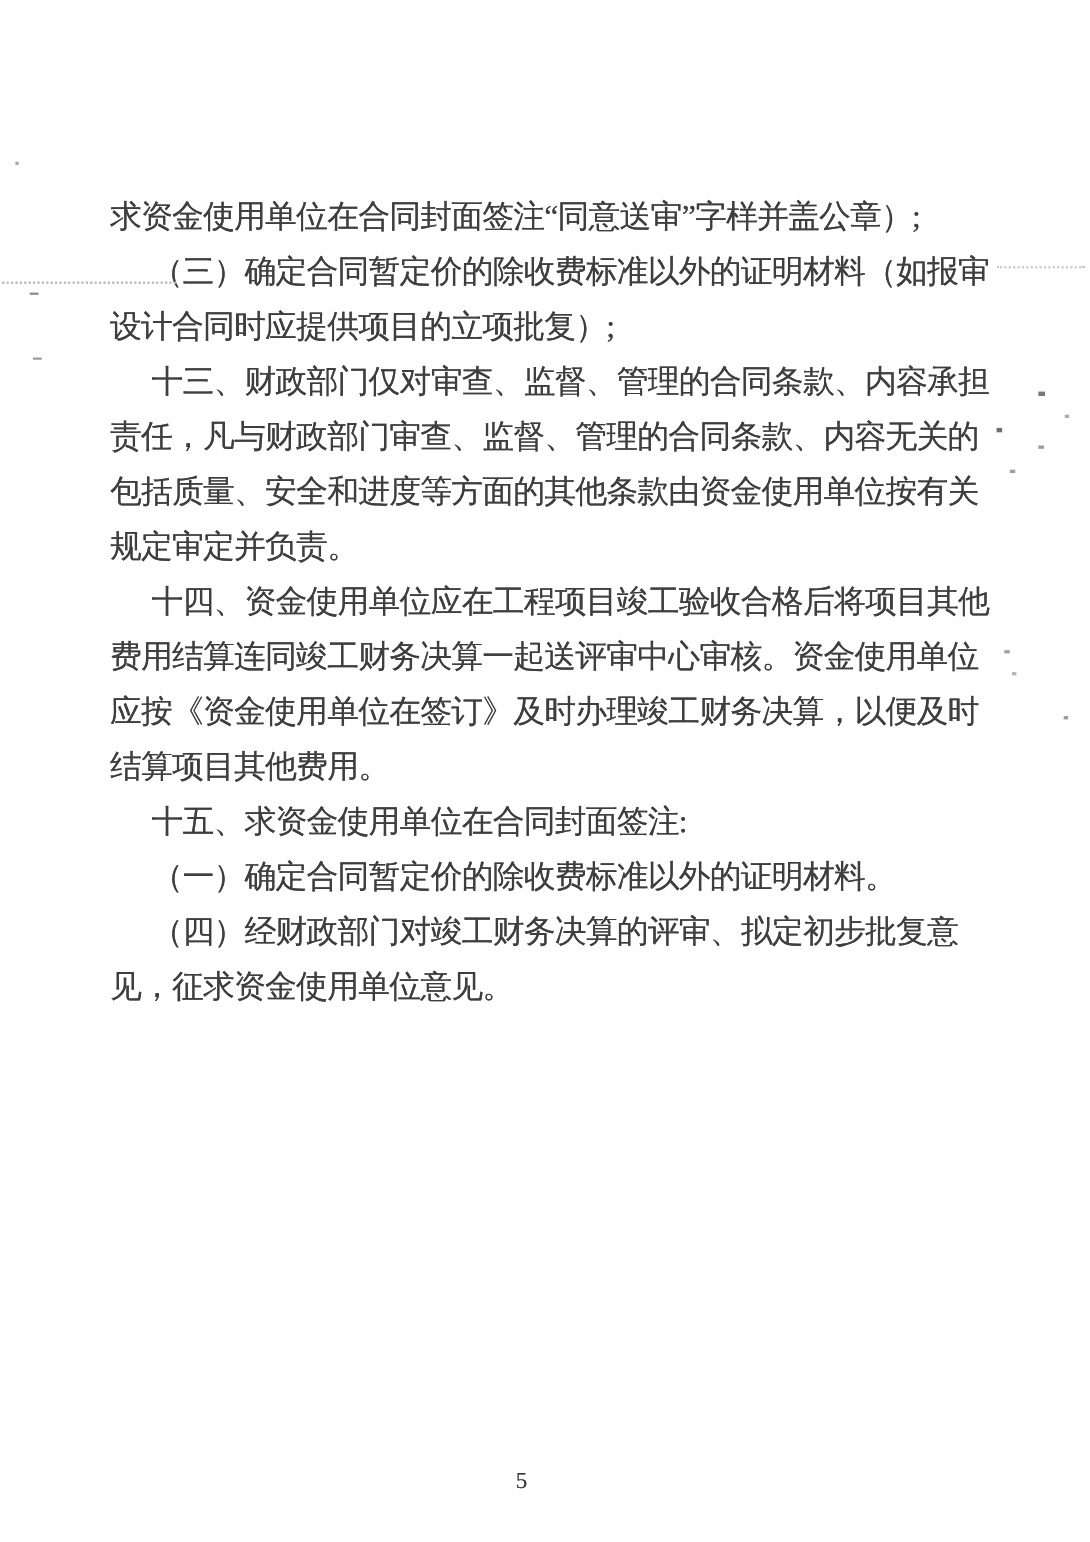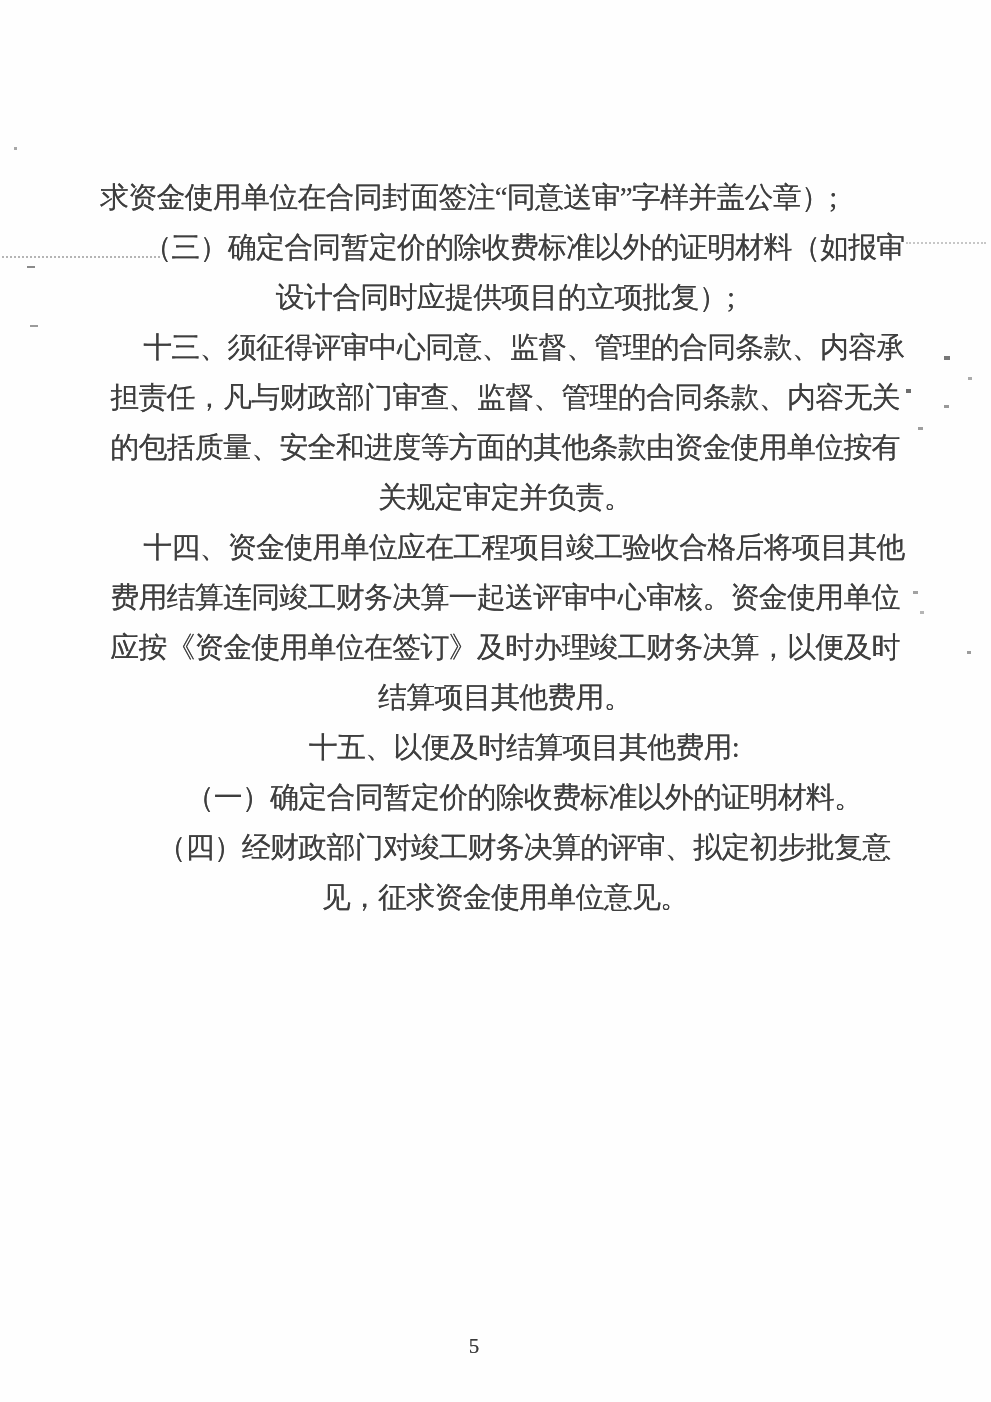--- a/index.html
+++ b/index.html
@@ -26,21 +26,20 @@
     letter-spacing: -0.8px;
     color: #3e3e3e;
     text-shadow: 0 0 0.6px #6a6a6a;
   }
   .para {
     margin: 0;
     padding: 0;
   }
   .para.indent {
     text-indent: 1.3em;
-    text-align: center;
   }
   .page-number {
     position: absolute;
     left: 0;
     top: 1334px;
     width: 948px;
     text-align: center;
     font-size: 21px;
     color: #3a3a3a;
     text-shadow: 0 0 0.5px #777;
@@ -70,23 +69,23 @@
   .sp11 { left: 967px; top: 651px; width: 4px; height: 3px; background: #9c9c9c; }
 </style>
 </head>
 <body>
 
 <div class="page">
 
   <div class="text-block" id="paragraphs">
       <p class="para">求资金使用单位在合同封面签注“同意送审”字样并盖公章）;</p>
       <p class="para indent">（三）确定合同暂定价的除收费标准以外的证明材料（如报审设计合同时应提供项目的立项批复）;</p>
-      <p class="para indent">十三、须征得评审中心同意、监督、管理的合同条款、内容承担责任，凡与财政部门审查、监督、管理的合同条款、内容无关的包括质量、安全和进度等方面的其他条款由资金使用单位按有关规定审定并负责。</p>
+      <p class="para indent">十三、财政部门仅对审查、监督、管理的合同条款、内容承担责任，凡与财政部门审查、监督、管理的合同条款、内容无关的包括质量、安全和进度等方面的其他条款由资金使用单位按有关规定审定并负责。</p>
       <p class="para indent">十四、资金使用单位应在工程项目竣工验收合格后将项目其他费用结算连同竣工财务决算一起送评审中心审核。资金使用单位应按《资金使用单位在签订》及时办理竣工财务决算，以便及时结算项目其他费用。</p>
-      <p class="para indent">十五、以便及时结算项目其他费用:</p>
+      <p class="para indent">十五、求资金使用单位在合同封面签注:</p>
       <p class="para indent">（一）确定合同暂定价的除收费标准以外的证明材料。</p>
       <p class="para indent">（四）经财政部门对竣工财务决算的评审、拟定初步批复意见，征求资金使用单位意见。</p>
     </div>
 
   <div class="page-number">5</div>
 
   <div class="dotline dotline-left"></div>
   <div class="dotline dotline-right"></div>
   <div class="speck sp1"></div>
   <div class="speck sp2"></div>

